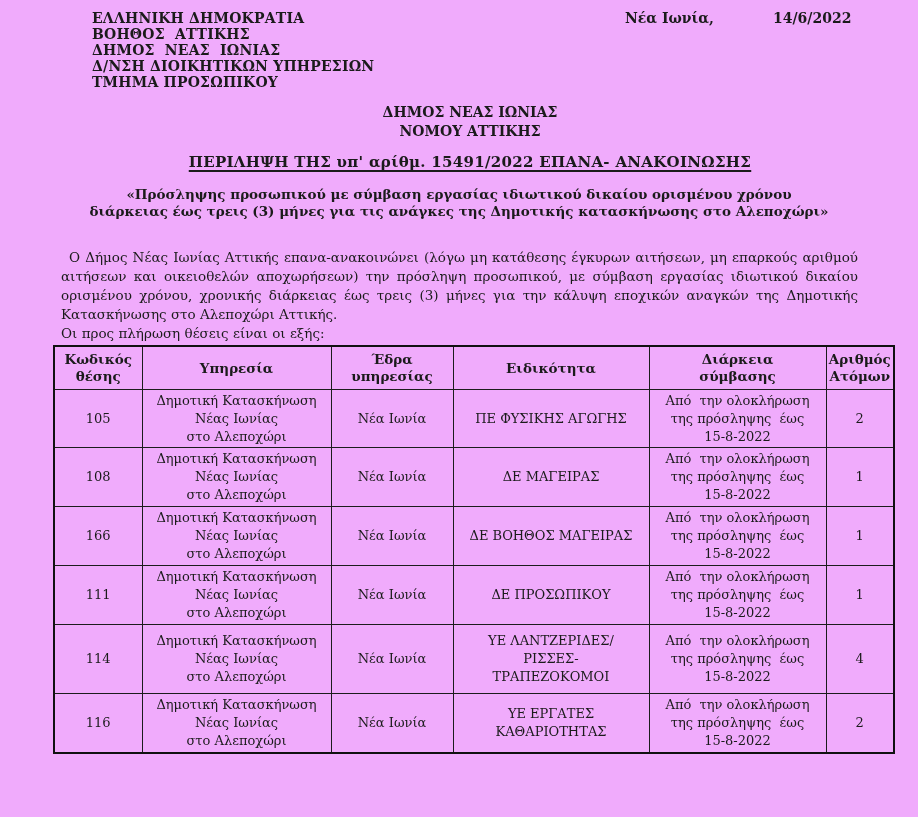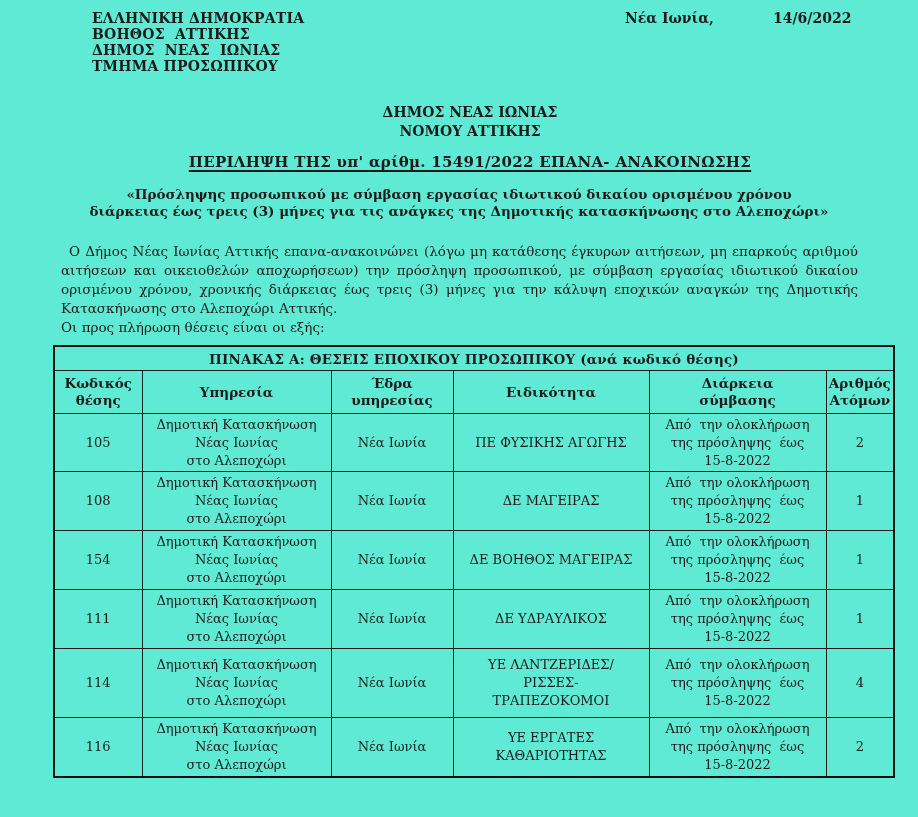--- a/index.html
+++ b/index.html
@@ -1,20 +1,20 @@
 <!DOCTYPE html>
 <html lang="el"><head>
 <meta charset="utf-8">
 <style>
   html, body { margin: 0; padding: 0; background: #ffffff; }
   .page {
     position: relative;
     width: 918px;
     height: 817px;
-    background: #5eead4;
+    background: #f0abfc;
     color: #1b1b1b;
     font-family: "DejaVu Serif", "Liberation Serif", serif;
     overflow: hidden;
   }
   .pre { white-space: pre-wrap; }
 
   .header-left {
     position: absolute;
     left: 92px; top: 10px;
     font-size: 14px; font-weight: bold;
@@ -61,21 +61,21 @@
     left: 89px; top: 186px;
     width: 740px;
     text-align: center;
     font-size: 13.5px; font-weight: bold;
     line-height: 17px;
     white-space: pre-line;
   }
 
   .body-text {
     position: absolute;
-    left: 61px; top: 242px;
+    left: 61px; top: 248px;
     width: 797px;
     font-size: 13.5px;
     line-height: 19px;
     text-align: justify;
   }
   .body-text p { margin: 0; }
   .body-text .first { text-indent: 8px; }
 
   table.positions {
     position: absolute;
@@ -109,20 +109,21 @@
 </style>
 </head>
 <body>
 
 <div class="page">
 
   <div class="header-left">
     <div>ΕΛΛΗΝΙΚΗ ΔΗΜΟΚΡΑΤΙΑ</div>
     <div>ΒΟΗΘΟΣ  ΑΤΤΙΚΗΣ</div>
     <div>ΔΗΜΟΣ  ΝΕΑΣ  ΙΩΝΙΑΣ</div>
+    <div>Δ/ΝΣΗ ΔΙΟΙΚΗΤΙΚΩΝ ΥΠΗΡΕΣΙΩΝ</div>
     <div>ΤΜΗΜΑ ΠΡΟΣΩΠΙΚΟΥ</div>
   </div>
 
   <div class="header-right">
     <div class="hr-line">
       <span class="hr-key-1">Νέα Ιωνία,</span>
       <span>14/6/2022</span>
     </div>
   </div>
 
@@ -147,23 +148,20 @@
     <colgroup>
       <col style="width:88px">
         <col style="width:189px">
         <col style="width:122px">
       <col style="width:196px">
         <col style="width:177px">
         <col style="width:68px">
     </colgroup>
     <tbody>
       <tr>
-        <td class="tbl-title" colspan="6">ΠΙΝΑΚΑΣ Α: ΘΕΣΕΙΣ ΕΠΟΧΙΚΟΥ ΠΡΟΣΩΠΙΚΟΥ (ανά κωδικό θέσης)</td>
-      </tr>
-      <tr>
         <th class="col-head pre">Κωδικός
 θέσης</th>
         <th class="col-head pre">Υπηρεσία</th>
         <th class="col-head pre">Έδρα
 υπηρεσίας</th>
         <th class="col-head pre">Ειδικότητα</th>
         <th class="col-head pre">Διάρκεια
 σύμβασης</th>
         <th class="col-head pre">Αριθμός
 Ατόμων</th>
@@ -186,38 +184,38 @@
 Νέας Ιωνίας
 στο Αλεποχώρι</td>
         <td class="cell">Νέα Ιωνία</td>
         <td class="cell pre">ΔΕ ΜΑΓΕΙΡΑΣ</td>
         <td class="cell-duration pre">Από  την ολοκλήρωση
 της πρόσληψης  έως
 15-8-2022</td>
         <td class="cell">1</td>
       </tr>
       <tr style="height:59px">
-        <td class="cell">154</td>
+        <td class="cell">166</td>
         <td class="cell pre">Δημοτική Κατασκήνωση
 Νέας Ιωνίας
 στο Αλεποχώρι</td>
         <td class="cell">Νέα Ιωνία</td>
         <td class="cell pre">ΔΕ ΒΟΗΘΟΣ ΜΑΓΕΙΡΑΣ</td>
         <td class="cell-duration pre">Από  την ολοκλήρωση
 της πρόσληψης  έως
 15-8-2022</td>
         <td class="cell">1</td>
       </tr>
       <tr style="height:59px">
         <td class="cell">111</td>
         <td class="cell pre">Δημοτική Κατασκήνωση
 Νέας Ιωνίας
 στο Αλεποχώρι</td>
         <td class="cell">Νέα Ιωνία</td>
-        <td class="cell pre">ΔΕ ΥΔΡΑΥΛΙΚΟΣ</td>
+        <td class="cell pre">ΔΕ ΠΡΟΣΩΠΙΚΟΥ</td>
         <td class="cell-duration pre">Από  την ολοκλήρωση
 της πρόσληψης  έως
 15-8-2022</td>
         <td class="cell">1</td>
       </tr>
       <tr style="height:69px">
         <td class="cell">114</td>
         <td class="cell pre">Δημοτική Κατασκήνωση
 Νέας Ιωνίας
 στο Αλεποχώρι</td>

